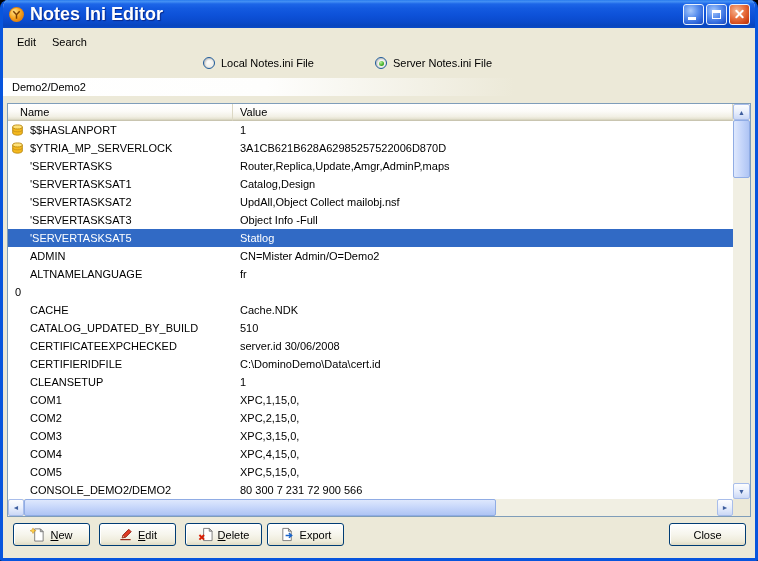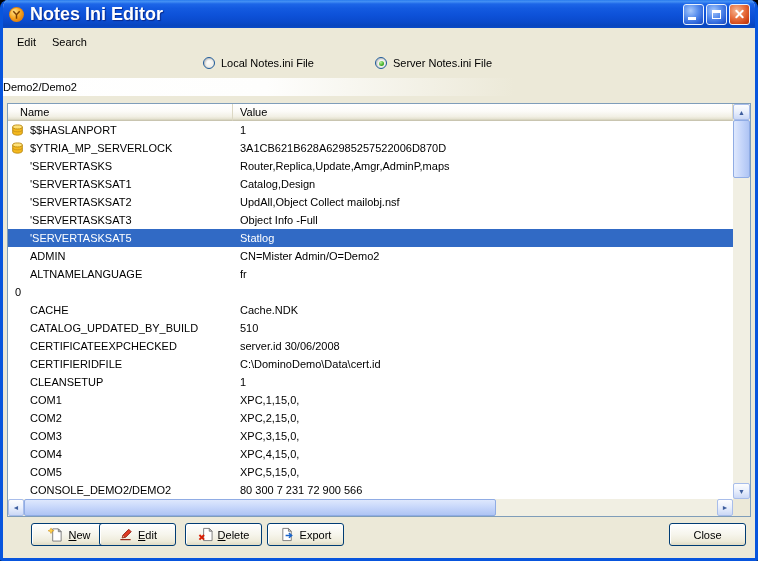--- a/index.html
+++ b/index.html
@@ -58,21 +58,21 @@
     box-shadow:inset 1px 1px 2px rgba(0,0,0,0.25);
     display:flex; align-items:center; justify-content:center;
   }
   .radio.on::after {
     content:""; width:5px; height:5px; border-radius:50%;
     background:radial-gradient(circle at 35% 30%,#B8F09A 0%,#44B029 60%,#2E8F1F 100%);
   }
 
   .server-bar {
     position:absolute; top:50px; left:0; width:752px; height:18px;
-    line-height:18px; 
+    line-height:18px; padding-left:9px;
     background:linear-gradient(90deg,#FFFFFF 0%,#FEFEFD 35%,#ECE9D8 68%);
   }
 
   
   .table {
     position:absolute; top:75px; left:4px; width:744px; height:414px;
     border:1px solid #7F9DB9; background:#fff; display:flex;
   }
   .table-main { width:725px; display:flex; flex-direction:column; }
   .table-header { height:17px; display:flex; flex:none; }
@@ -126,21 +126,21 @@
   .btn {
     position:absolute; top:0; width:77px; height:23px;
     border:1px solid #003C74; border-radius:3px;
     background:linear-gradient(180deg,#FFFFFF 0%,#F6F5EC 50%,#EEEBDA 82%,#DFDBC4 100%);
     box-shadow:inset 1px 1px 0 #FFFFFF;
     display:flex; align-items:center; justify-content:center; gap:5px;
     font-family:"Liberation Sans", sans-serif; font-size:11px; color:#000;
     cursor:default;
   }
   .btn svg { width:15px; height:15px; flex:none; }
-  .btn-new    { left:28px; }
+  .btn-new    { left:10px; }
   .btn-edit   { left:96px; }
   .btn-delete { left:182px; }
   .btn-export { left:264px; }
   .btn-close  { right:9px; }
   .btn u { text-decoration:underline; }
 </style>
 </head>
 <body>
 
 <div class="window">

